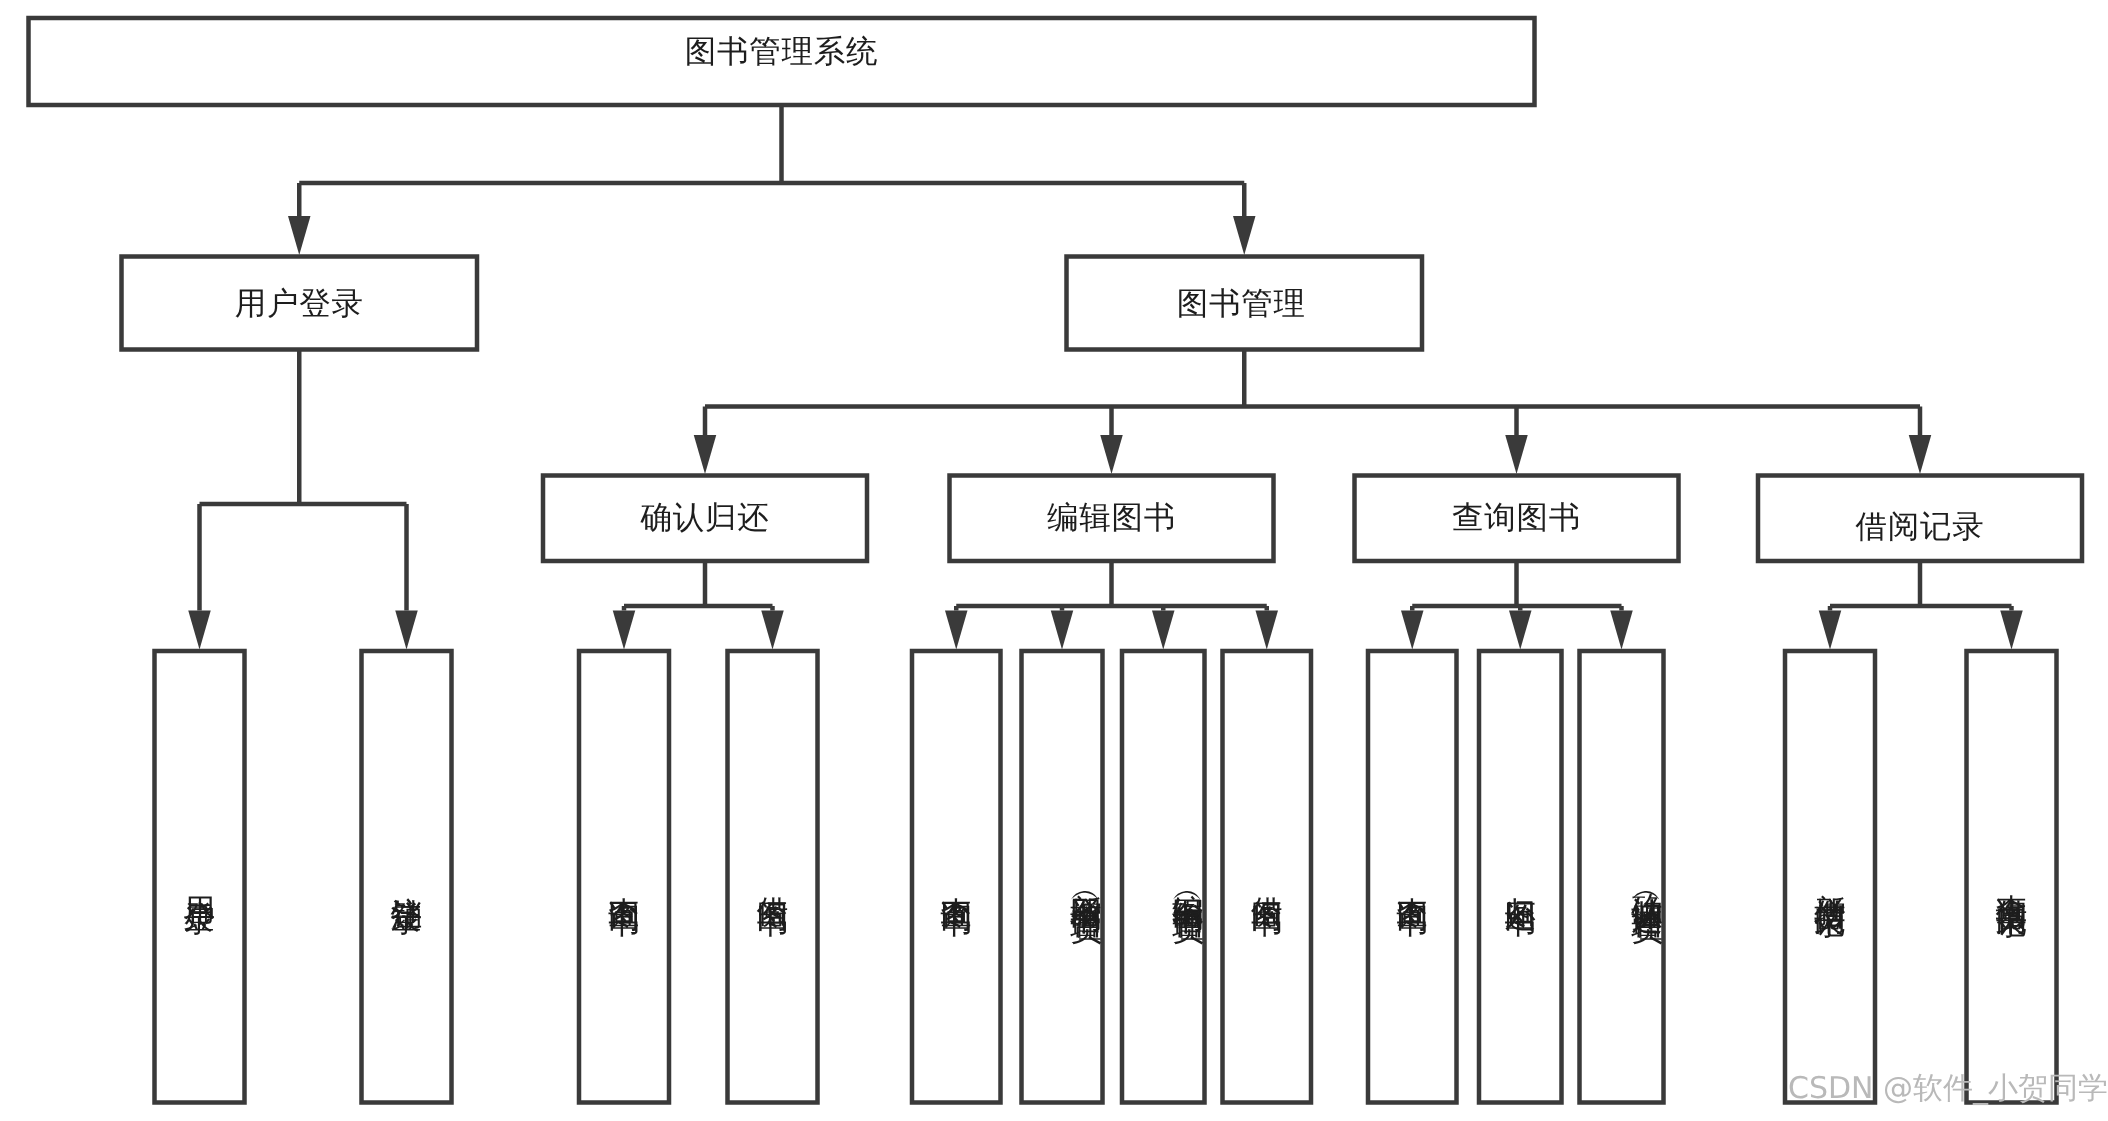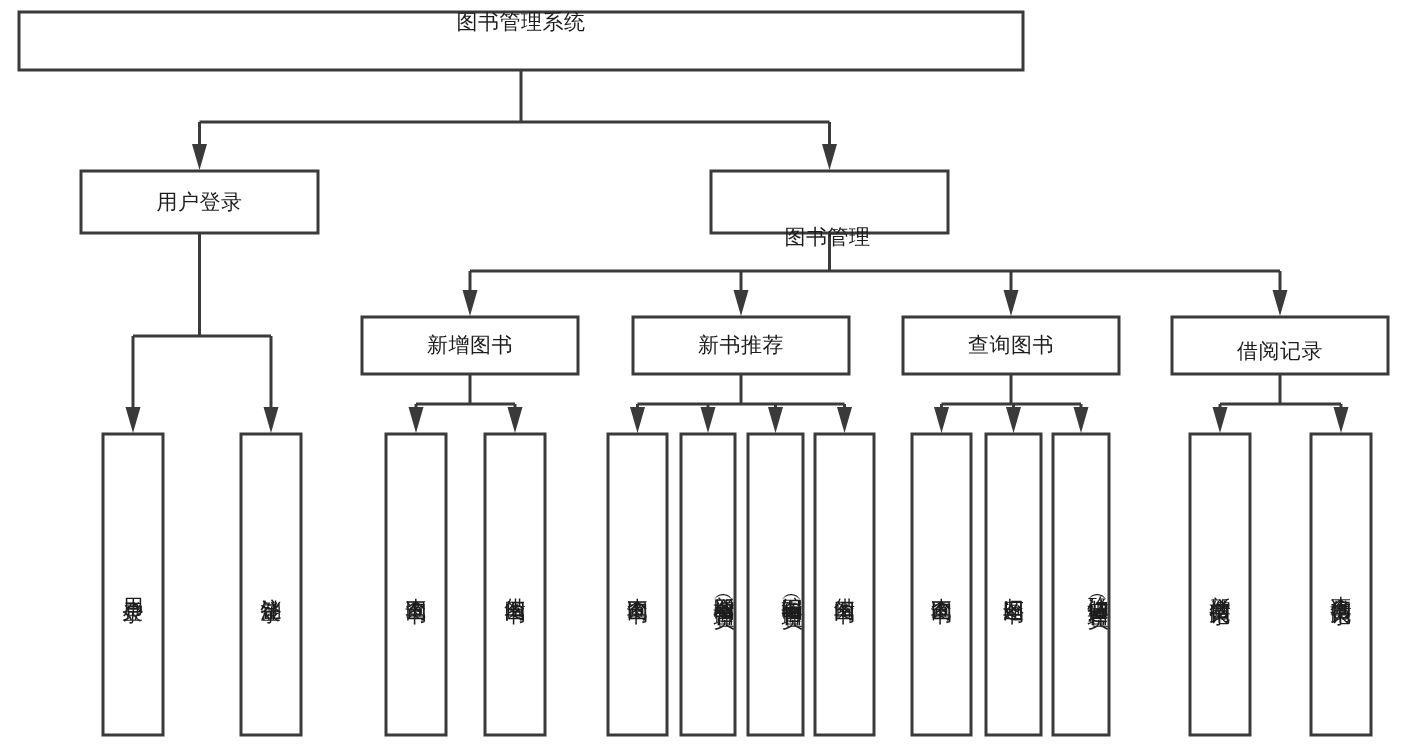--- a/index.html
+++ b/index.html
@@ -162,34 +162,35 @@
         <rect x="748" y="434" width="55" height="301" class="node-box"></rect>
         <rect x="815" y="434" width="59" height="301" class="node-box"></rect>
         <rect x="912" y="434" width="59" height="301" class="node-box"></rect>
         <rect x="986" y="434" width="55" height="301" class="node-box"></rect>
         <rect x="1053" y="434" width="56" height="301" class="node-box"></rect>
         <rect x="1190" y="434" width="60" height="301" class="node-box"></rect>
         <rect x="1311" y="434" width="60" height="301" class="node-box"></rect>
       </g>
   </svg>
   <div id="label-layer">
-      <div class="node-label" style="left: 19px; top: 0; width: 1004px; height: 44px;">图书管理系统</div>
+      <div class="node-label" style="left: 19px; top: 12px; width: 1004px; height: 44px;">图书管理系统</div>
       <div class="node-label" style="left: 81px; top: 171px; width: 237px; height: 62px;">用户登录</div>
-      <div class="node-label" style="left: 711px; top: 171px; width: 233px; height: 62px; margin-top: 35px;">图书管理</div>
-      <div class="node-label" style="left: 362px; top: 317px; width: 216px; height: 57px;">新增图书</div>
-      <div class="node-label" style="left: 633px; top: 317px; width: 216px; height: 57px;">新书推荐</div>
+      <div class="node-label" style="left: 711px; top: 171px; width: 233px; height: 62px;">图书管理</div>
+      <div class="node-label" style="left: 362px; top: 317px; width: 216px; height: 57px;">确认归还</div>
+      <div class="node-label" style="left: 633px; top: 317px; width: 216px; height: 57px;">编辑图书</div>
       <div class="node-label" style="left: 903px; top: 317px; width: 216px; height: 57px;">查询图书</div>
       <div class="node-label" style="left: 1172px; top: 323px; width: 216px; height: 57px;">借阅记录</div>
       <div class="node-label vertical mid" style="left: 103px; top: 434px; width: 60px; height: 301px;">用户登录</div>
       <div class="node-label vertical mid" style="left: 241px; top: 434px; width: 60px; height: 301px;">注销登录</div>
       <div class="node-label vertical mid" style="left: 386px; top: 434px; width: 60px; height: 301px;">查询图书</div>
       <div class="node-label vertical mid" style="left: 485px; top: 434px; width: 60px; height: 301px;">借阅图书</div>
       <div class="node-label vertical mid" style="left: 608px; top: 434px; width: 59px; height: 301px;">查询图书</div>
       <div class="node-label vertical" style="left: 681px; top: 434px; width: 54px; height: 295px; padding-top: 6px;">新增图书（管理员）</div>
       <div class="node-label vertical" style="left: 748px; top: 434px; width: 55px; height: 295px; padding-top: 6px;">编辑图书（管理员）</div>
       <div class="node-label vertical mid" style="left: 815px; top: 434px; width: 59px; height: 301px;">借阅图书</div>
       <div class="node-label vertical mid" style="left: 912px; top: 434px; width: 59px; height: 301px;">查询图书</div>
       <div class="node-label vertical mid" style="left: 986px; top: 434px; width: 55px; height: 301px;">归还图书</div>
       <div class="node-label vertical" style="left: 1053px; top: 434px; width: 56px; height: 295px; padding-top: 6px;">确认归还（管理员）</div>
       <div class="node-label vertical mid" style="left: 1190px; top: 434px; width: 60px; height: 301px;">新增借阅记录</div>
       <div class="node-label vertical mid" style="left: 1311px; top: 434px; width: 60px; height: 301px;">查询借阅记录</div>
     </div>
+  <div class="watermark" style="left:1192px; top:712px;">CSDN @软件_小贺同学</div>
 </div>
 
 </body></html>

